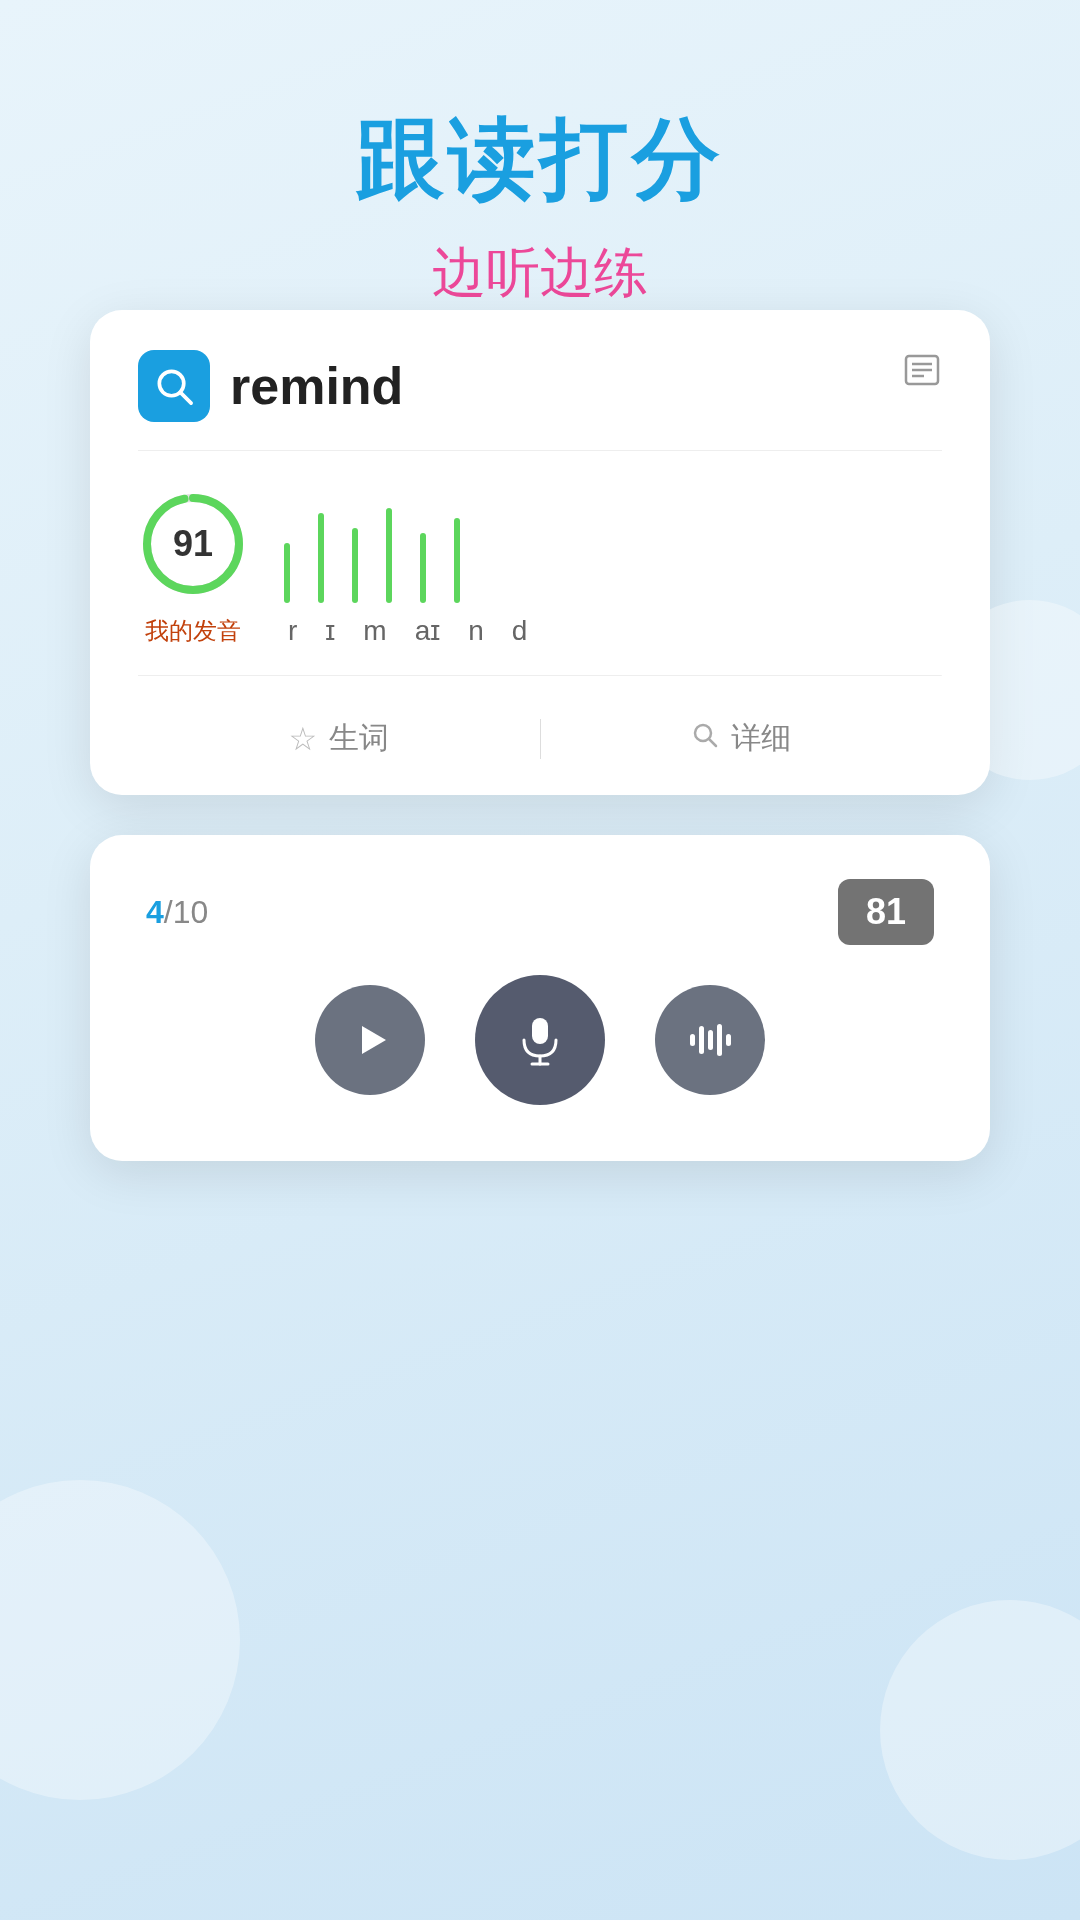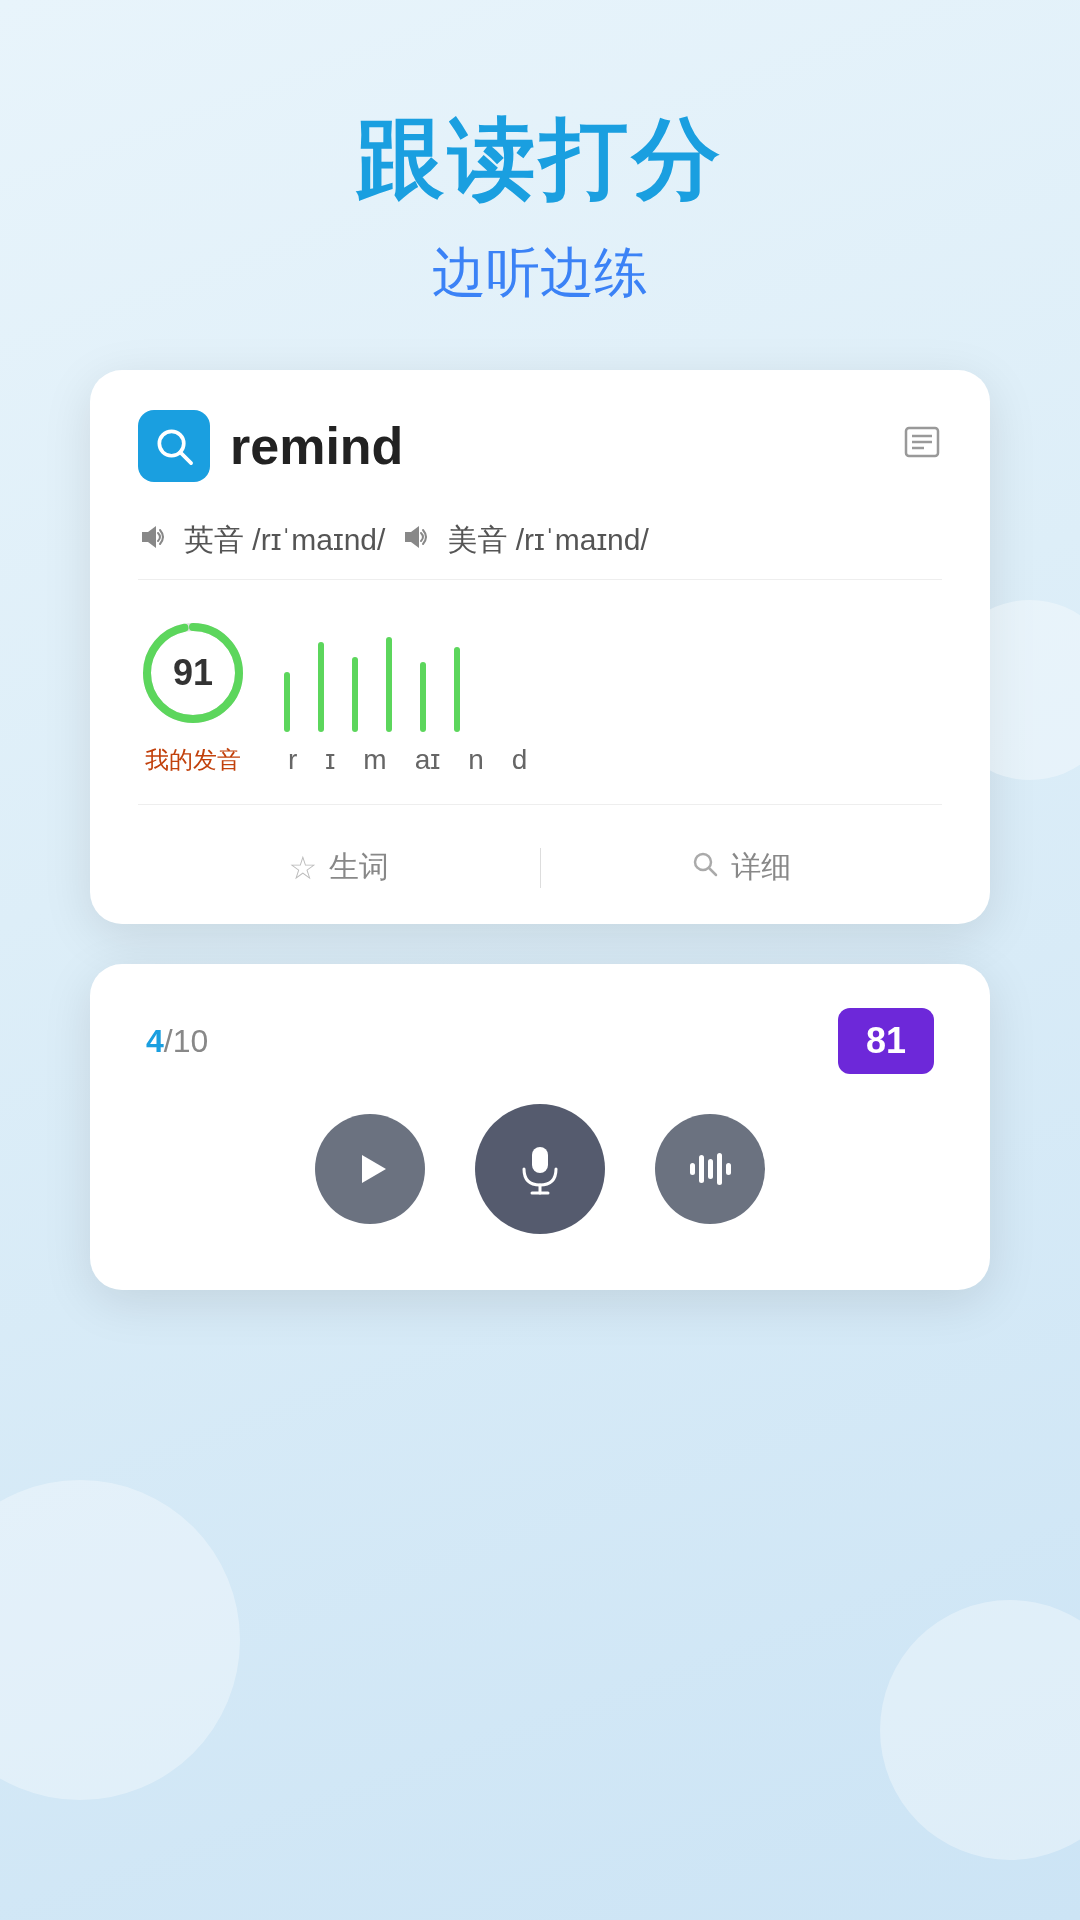--- a/index.html
+++ b/index.html
@@ -34,40 +34,39 @@
     .main-title {
       font-size: 88px;
       font-weight: 800;
       color: #1a9fe0;
       letter-spacing: 4px;
       margin-bottom: 18px;
     }
 
     .sub-title {
       font-size: 54px;
-      color: #3b82f6;
+      color: #ec4899;
       font-weight: 400;
-      margin-bottom: 60px;
     }
 
     
     .dict-card {
       width: 900px;
       background: #fff;
       border-radius: 32px;
       box-shadow: 0 12px 50px rgba(0,0,0,0.10);
       padding: 40px 48px 36px 48px;
       margin-bottom: 40px;
     }
 
     .dict-header {
       display: flex;
-      align-items: center;
+      align-items: flex-start;
       justify-content: space-between;
-      margin-bottom: 38px;
+      margin-bottom: 28px;
     }
 
     .dict-header-left {
       display: flex;
       align-items: center;
       gap: 20px;
     }
 
     .app-icon {
       width: 72px;
@@ -243,21 +242,21 @@
       color: #888;
       margin-top: 28px;
     }
 
     .progress-current {
       color: #1a9fe0;
       font-weight: 700;
     }
 
     .score-badge {
-      background: #6d28d9;
+      background: #737373;
       color: #fff;
       font-size: 36px;
       font-weight: 700;
       padding: 12px 28px;
       border-radius: 12px;
     }
 
     .practice-text {
       font-size: 38px;
       line-height: 1.7;
@@ -330,38 +329,20 @@
       <span class="card-icon">
         <svg width="40" height="40" viewBox="0 0 40 40" fill="none">
           <rect x="4" y="6" width="32" height="28" rx="3" stroke="#999" stroke-width="2.5" fill="none"></rect>
           <line x1="10" y1="14" x2="30" y2="14" stroke="#999" stroke-width="2.5"></line>
           <line x1="10" y1="20" x2="30" y2="20" stroke="#999" stroke-width="2.5"></line>
           <line x1="10" y1="26" x2="22" y2="26" stroke="#999" stroke-width="2.5"></line>
         </svg>
       </span>
     </div>
 
-    <div class="phonetics-row">
-      <span class="speaker-icon">
-        <svg width="30" height="30" viewBox="0 0 30 30" fill="#888">
-          <polygon points="4,10 10,10 18,4 18,26 10,20 4,20"></polygon>
-          <path d="M20,11 Q24,15 20,19" stroke="#888" stroke-width="2" fill="none" stroke-linecap="round"></path>
-          <path d="M22,8 Q28,15 22,22" stroke="#888" stroke-width="2" fill="none" stroke-linecap="round"></path>
-        </svg>
-      </span>
-      <span>英音 /rɪˈmaɪnd/</span>
-      <span class="speaker-icon">
-        <svg width="30" height="30" viewBox="0 0 30 30" fill="#888">
-          <polygon points="4,10 10,10 18,4 18,26 10,20 4,20"></polygon>
-          <path d="M20,11 Q24,15 20,19" stroke="#888" stroke-width="2" fill="none" stroke-linecap="round"></path>
-          <path d="M22,8 Q28,15 22,22" stroke="#888" stroke-width="2" fill="none" stroke-linecap="round"></path>
-        </svg>
-      </span>
-      <span>美音 /rɪˈmaɪnd/</span>
-    </div>
 
 
     <div class="divider"></div>
 
     <div class="score-wave-row">
 
       <div style="display:flex; flex-direction:column; align-items:center; gap:10px;">
         <div class="score-circle">
           <svg viewBox="0 0 110 110">
             <circle class="circle-bg" cx="55" cy="55" r="46"></circle>

